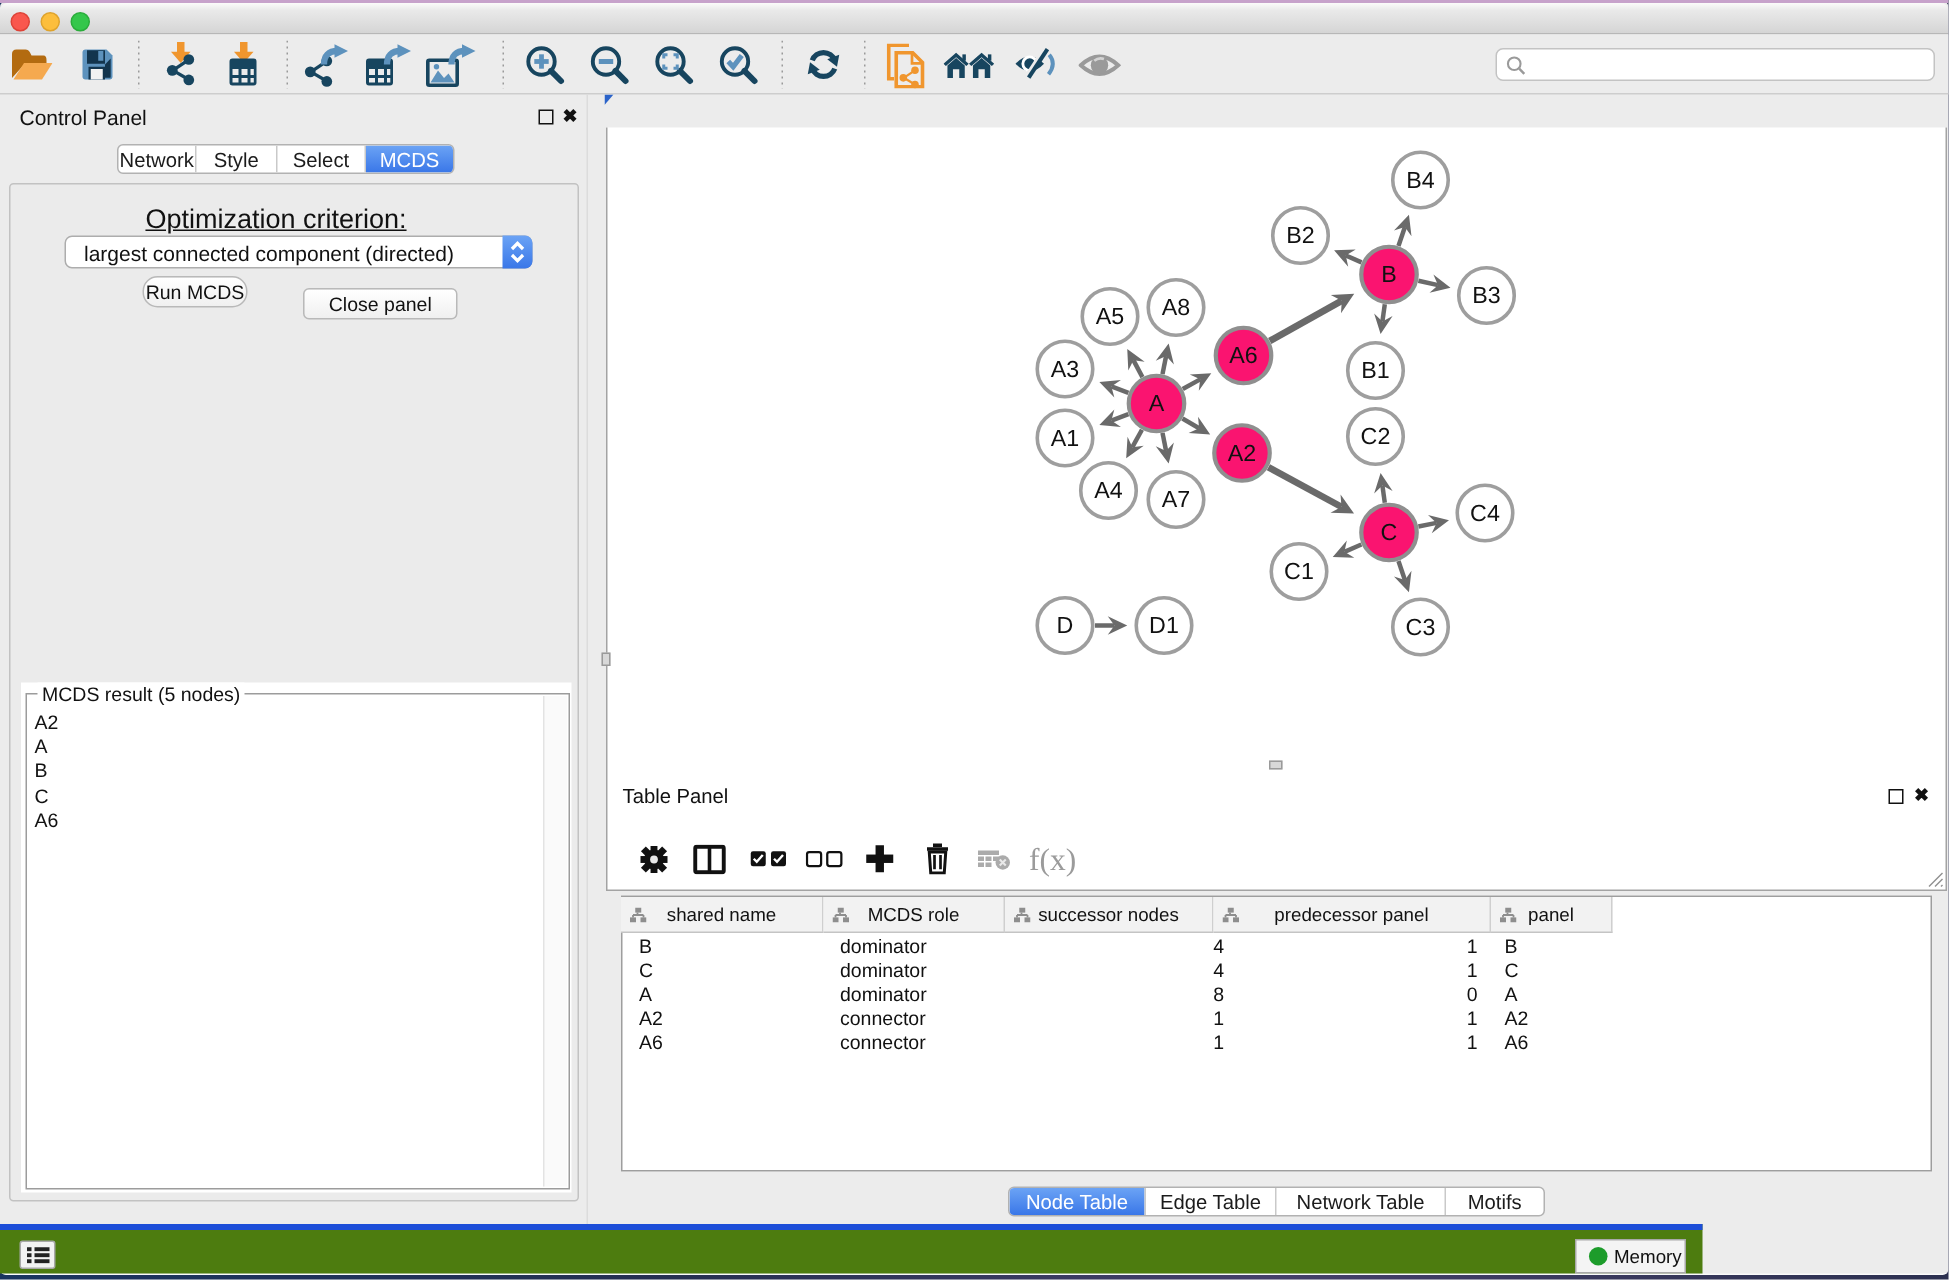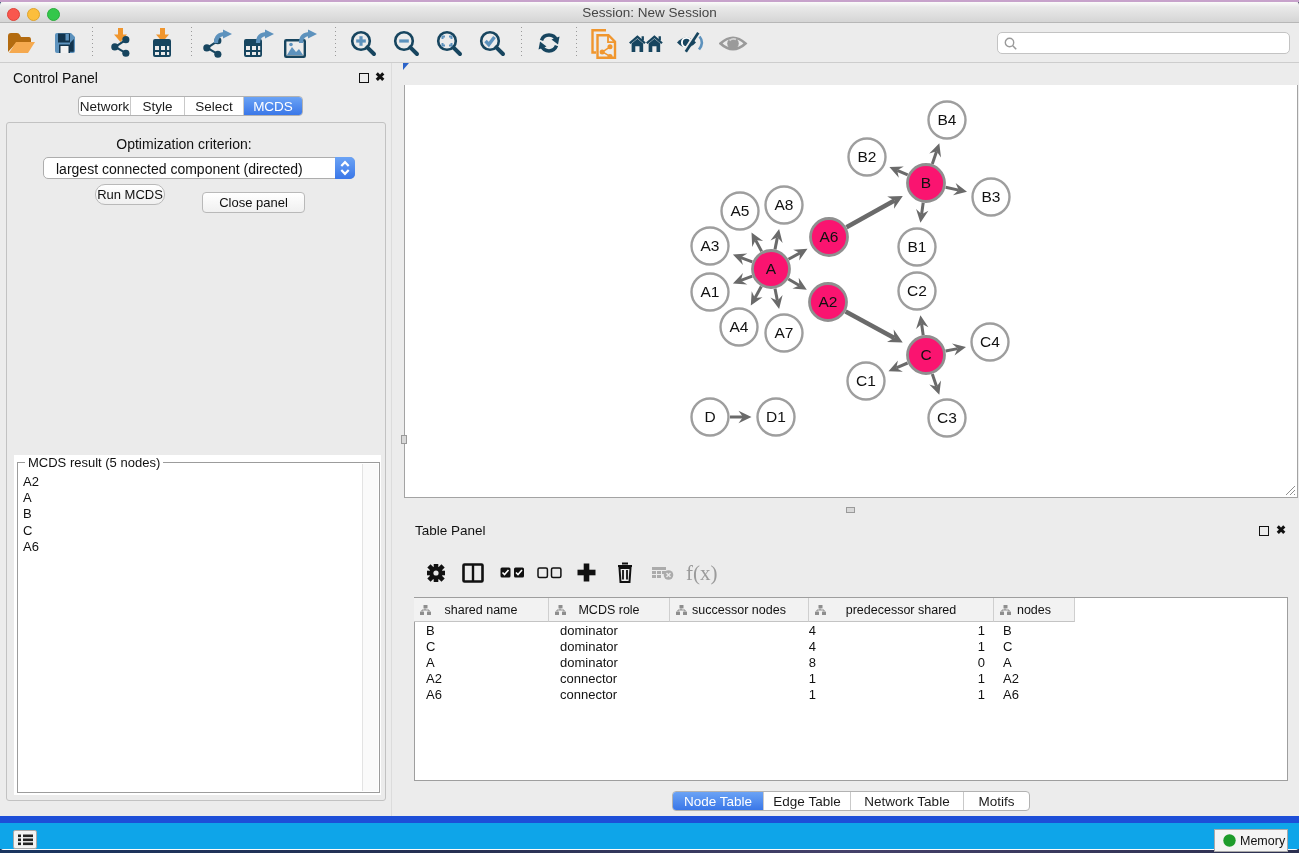--- a/index.html
+++ b/index.html
@@ -16,59 +16,58 @@
   background-image:linear-gradient(#9a9a9a 33%, rgba(0,0,0,0) 0%); background-size:1px 4px; }
 #search { position:absolute; left:997px; top:9px; width:293px; height:22px; background:#fff;
   border:1px solid #c3c3c3; border-radius:5px; }
 
 #cp-title { position:absolute; left:13px; top:70px; font-size:14px; color:#111;text-align:center; }
 .seg { position:absolute; display:flex; border:1px solid #b2b2b2; border-radius:4px; background:#fff; overflow:hidden; }
 .seg div { font-size:13.5px; color:#1b1b1b; text-align:center; line-height:19px; border-right:1px solid #c9c9c9; }
 .seg div:last-child { border-right:none; }
 .seg div.sel { background:linear-gradient(#6ba3f5,#3a77e8); color:#fff; }
 #cp-body { position:absolute; left:6px; top:122px; width:380px; height:679px; border:1px solid #c2c2c2; border-radius:3px; background:#ebebeb; }
-#optlabel { position:absolute; left:0; top:136px; width:368px; text-align:center; font-size:14px; color:#111; }
+#optlabel { position:absolute; left:0; top:136px; width:368px; text-align:center; font-size:18px; color:#111;text-decoration:underline; }
 #dropdown { position:absolute; left:43px; top:157px; width:312px; height:22px; background:#fff; border:1px solid #adadad; border-radius:5px; }
 #dropdown .txt { position:absolute; left:12px; top:3px; font-size:14px; color:#111; }
 #dropdown .step { position:absolute; right:-1px; top:-1px; width:20px; height:22px; border-radius:0 5px 5px 0;
   background:linear-gradient(#6ba3f5,#3a77e8); }
 .mbtn { position:absolute; height:21px; background:linear-gradient(#ffffff,#f0f0f0); border:1px solid #b9b9b9;
   border-radius:4px; font-size:13px; color:#111; text-align:center; line-height:19px; }
 #resultwhite { position:absolute; left:14px; top:455px; width:367px; height:340px; background:#fff;padding-left:36px; }
 #fieldset { position:absolute; left:3px; top:7px; right:1px; bottom:2px; border:1px solid #9c9c9c; }
 #legend { position:absolute; left:7px; top:-8px; background:#fff; padding:0 3px; font-size:13px; color:#111; }
 #mcdslist { position:absolute; left:5px; top:11px; font-size:13px; color:#111; line-height:16.2px; }
 #lscroll { position:absolute; right:1px; top:1px; width:16px; bottom:1px; background:#fafafa; border-left:1px solid #e3e3e3; }
 
 #netwin { position:absolute; left:404px; top:64px; width:894px; height:444px; }
 #nettitle { position:absolute; left:0; top:0; width:100%; height:21px; background:linear-gradient(#f5f5f5,#d8d8d8);
   border:1px solid #9f9f9f; border-bottom:1px solid #aaa; border-radius:4px 4px 0 0; }
 #nettitle .title { position:absolute; width:100%; top:4px; text-align:center; font-size:13px; color:#3a3a3a; }
 .nlight { position:absolute; top:4.5px; width:12px; height:12px; border-radius:50%; }
-#netcanvas { position:absolute; left:0; top:21px; width:894px; height:413px; background:#fff;
+#netcanvas { position:absolute; left:0; top:21px; width:894px; height:509px; background:#fff;
   border:1px solid #a3a3a3; border-top:none; }
 
 #tp-title { position:absolute; left:415px; top:523px; font-size:13.5px; color:#111; }
 #tbl { position:absolute; left:414px; top:597px; width:874px; height:184px; background:#fff; border:1px solid #9e9e9e; }
 .th { position:absolute; top:0; height:24px; background:#f2f2f2; border-right:1px solid #cfcfcf; border-bottom:1px solid #c4c4c4; }
 .th span { position:absolute; width:100%; text-align:center; top:5px; font-size:12.5px; color:#111; }
 .tcell { position:absolute; font-size:13px; color:#111; height:16px; line-height:16px; }
-#statusbar { position:absolute; left:0; top:816px; width:1299px; height:33px; background:#0ea5e9; border-top:7px solid #1d4ed8; }
+#statusbar { position:absolute; left:0; top:816px; width:1135px; height:33px; background:#4d7c0f; border-top:4px solid #1d4ed8; }
 #memory { position:absolute; right:11px; top:6px; width:74px; height:23px; background:#f4f4f4; border:1px solid #a9a9a9; font-size:12.5px; color:#111; }
 #hambtn { position:absolute; left:13px; top:7px; width:24px; height:19px; background:#f2f2f2; border:1px solid #a8a8a8; border-radius:2px; }
 .wbtn { position:absolute; width:10px; height:10px; border:1.5px solid #111; }
 .xbtn { position:absolute; font-size:12px; color:#111; font-weight:bold; }
 </style></head><body>
 <div id="app"></div>
 <div id="purple"></div>
 <div id="titlebar">
   <div class="light" style="left:6.5px;background:#f9574e;border:0.5px solid #de4338;"></div>
   <div class="light" style="left:26.5px;background:#fcbe3c;border:0.5px solid #dfa32c;"></div>
   <div class="light" style="left:46.5px;background:#34c74b;border:0.5px solid #2aad3b;"></div>
-  <div class="title">Session: New Session</div>
 </div>
 <div id="toolbar">
 <svg class="abs" style="left:7px;top:9px" width="28" height="22" viewBox="0 0 28 22">
       <path d="M1 20 L1 4 Q1 1 4 1 L10 1 Q12 1 13 3 L14 5 L22 5 Q24 5 24 8 L24 10 L10 10 Z" fill="#b36b10"></path>
       <path d="M2 21 L9 10 L28 10 L21 21 Z" fill="#f5a94f"></path>
     </svg>
 <svg class="abs" style="left:53px;top:8px" width="24" height="24" viewBox="0 0 24 24">
       <path d="M2 4 Q2 2 4 2 L18 2 L22 6 L22 20 Q22 22 20 22 L4 22 Q2 22 2 20 Z" fill="#5d92bd"></path>
       <rect x="5" y="2.5" width="12" height="9" fill="#12344d"></rect>
       <rect x="12.5" y="3" width="3.4" height="6.5" fill="#5d92bd"></rect>
@@ -428,32 +427,32 @@
     </div>
 <div class="th" style="left:394px;width:185px;">
       <svg width="11" height="10" viewBox="0 0 11 10" style="position:absolute;left:6px;top:7px">
         <g fill="#8e8e8e">
           <rect x="3.5" y="0" width="4" height="3.4"></rect>
           <rect x="0" y="6.6" width="4" height="3.4"></rect>
           <rect x="7" y="6.6" width="4" height="3.4"></rect>
           <path d="M5 3.4 L5 5 M2 5 L9 5 M2 5 L2 6.6 M9 5 L9 6.6" stroke="#8e8e8e" stroke-width="1.2" fill="none"></path>
         </g>
       </svg>
-      <span>predecessor shared</span>
+      <span>predecessor panel</span>
     </div>
 <div class="th" style="left:579px;width:81px;">
       <svg width="11" height="10" viewBox="0 0 11 10" style="position:absolute;left:6px;top:7px">
         <g fill="#8e8e8e">
           <rect x="3.5" y="0" width="4" height="3.4"></rect>
           <rect x="0" y="6.6" width="4" height="3.4"></rect>
           <rect x="7" y="6.6" width="4" height="3.4"></rect>
           <path d="M5 3.4 L5 5 M2 5 L9 5 M2 5 L2 6.6 M9 5 L9 6.6" stroke="#8e8e8e" stroke-width="1.2" fill="none"></path>
         </g>
       </svg>
-      <span>nodes</span>
+      <span>panel</span>
     </div>
 <div class="tcell" style="left:11px;top:25px;">B</div>
 <div class="tcell" style="left:145px;top:25px;">dominator</div>
 <div class="tcell" style="left:256px;top:25px;width:145px;text-align:right;">4</div>
 <div class="tcell" style="left:400px;top:25px;width:170px;text-align:right;">1</div>
 <div class="tcell" style="left:588px;top:25px;">B</div>
 <div class="tcell" style="left:11px;top:41px;">C</div>
 <div class="tcell" style="left:145px;top:41px;">dominator</div>
 <div class="tcell" style="left:256px;top:41px;width:145px;text-align:right;">4</div>
 <div class="tcell" style="left:400px;top:41px;width:170px;text-align:right;">1</div>

